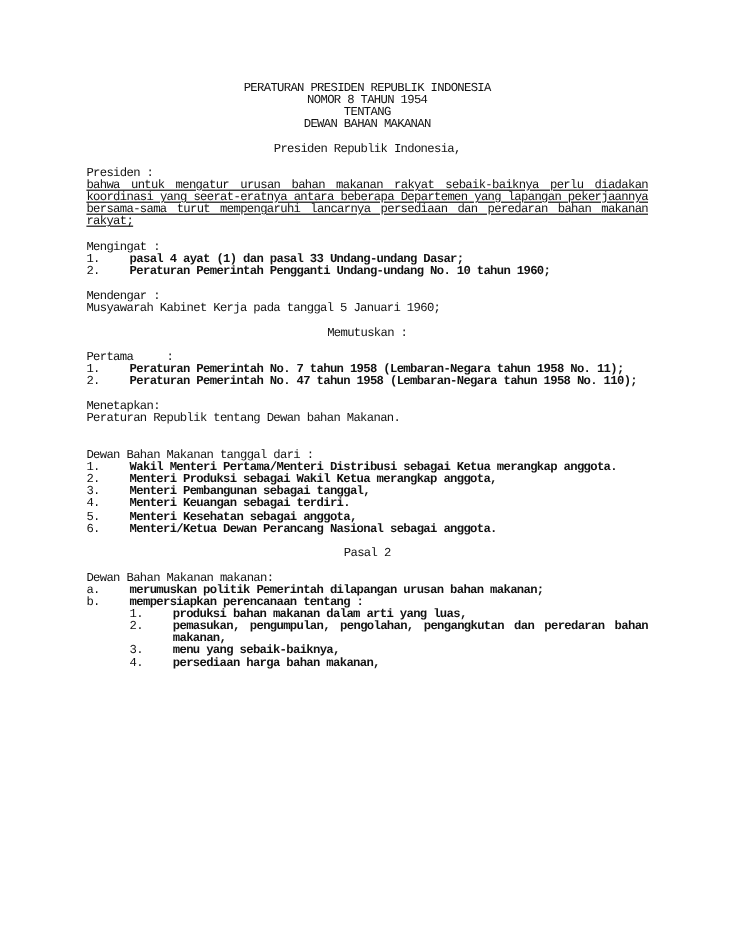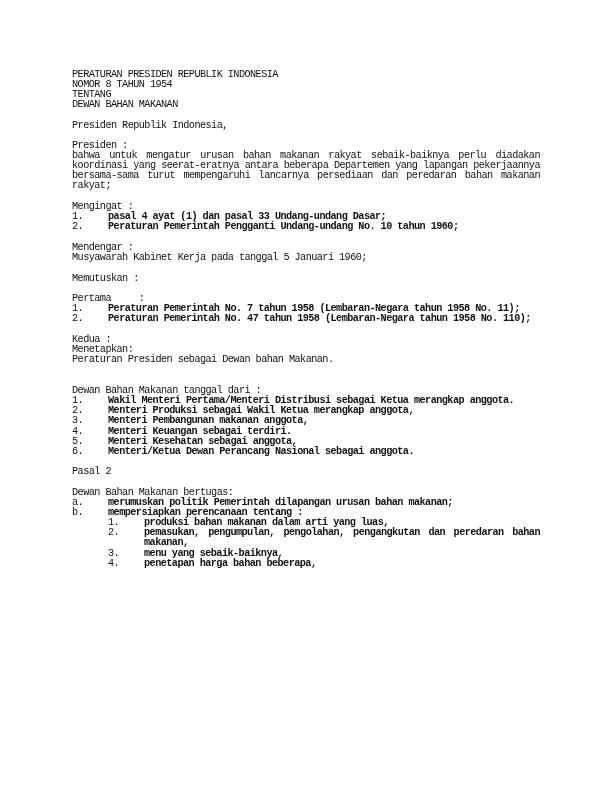--- a/index.html
+++ b/index.html
@@ -3,22 +3,22 @@
 <meta charset="utf-8">
 <style>
   html, body { margin: 0; padding: 0; background: #ffffff; }
   body { width: 612px; height: 792px; position: relative; overflow: hidden; }
   .page {
     position: absolute; left: 72px; top: 70px; width: 468px;
     font-family: "Liberation Mono", "DejaVu Sans Mono", monospace;
     font-size: 10.2px; line-height: 10.1px; color: #111;
     letter-spacing: -0.55px;
   }
-  .center { }
-  .just { text-align: justify; text-align-last: left; }
+  .center { text-align: center; }
+  .just { text-align: justify; text-align-last: left; text-decoration: underline; }
   .gap { height: 10.5px; }
   .row { display: flex; }
   .num { width: 36px; flex: none; }
   .txt { flex: 1; text-align: justify; text-align-last: left; font-weight: bold; }
   .sub { padding-left: 36px; }
   .title-block div { line-height: 10px; }
 </style>
 </head>
 <body>
 
@@ -60,56 +60,55 @@
   <div class="row">
     <span class="num">1.</span>
     <span class="txt">Peraturan Pemerintah No. 7 tahun 1958 (Lembaran-Negara tahun 1958 No. 11);</span>
   </div>
   <div class="row">
     <span class="num">2.</span>
     <span class="txt">Peraturan Pemerintah No. 47 tahun 1958 (Lembaran-Negara tahun 1958 No. 110);</span>
   </div>
   <div class="gap"></div>
 
-  <div>Kedua :</div>
   <div>Menetapkan:</div>
-  <div>Peraturan Presiden sebagai Dewan bahan Makanan.</div>
+  <div>Peraturan Republik tentang Dewan bahan Makanan.</div>
   <div class="gap"></div>
 
   <div class="gap"></div>
   <div>Dewan Bahan Makanan tanggal dari :</div>
   <div class="row">
     <span class="num">1.</span>
     <span class="txt">Wakil Menteri Pertama/Menteri Distribusi sebagai Ketua merangkap anggota.</span>
   </div>
   <div class="row">
     <span class="num">2.</span>
     <span class="txt">Menteri Produksi sebagai Wakil Ketua merangkap anggota,</span>
   </div>
   <div class="row">
     <span class="num">3.</span>
-    <span class="txt">Menteri Pembangunan makanan anggota,</span>
+    <span class="txt">Menteri Pembangunan sebagai tanggal,</span>
   </div>
   <div class="row">
     <span class="num">4.</span>
     <span class="txt">Menteri Keuangan sebagai terdiri.</span>
   </div>
   <div class="row">
     <span class="num">5.</span>
     <span class="txt">Menteri Kesehatan sebagai anggota,</span>
   </div>
   <div class="row">
     <span class="num">6.</span>
     <span class="txt">Menteri/Ketua Dewan Perancang Nasional sebagai anggota.</span>
   </div>
   <div class="gap"></div>
 
   <div class="center">Pasal 2</div>
   <div class="gap"></div>
-  <div>Dewan Bahan Makanan bertugas:</div>
+  <div>Dewan Bahan Makanan makanan:</div>
   <div class="row">
     <span class="num">a.</span>
     <span class="txt">merumuskan politik Pemerintah dilapangan urusan bahan makanan;</span>
   </div>
   <div class="row">
     <span class="num">b.</span>
     <span class="txt">mempersiapkan perencanaan tentang :</span>
   </div>
   <div class="sub">
     <div class="row">
@@ -119,17 +118,17 @@
     <div class="row">
       <span class="num">2.</span>
       <span class="txt">pemasukan, pengumpulan, pengolahan, pengangkutan dan peredaran bahan makanan,</span>
     </div>
     <div class="row">
       <span class="num">3.</span>
       <span class="txt">menu yang sebaik-baiknya,</span>
     </div>
     <div class="row">
       <span class="num">4.</span>
-      <span class="txt">penetapan harga bahan beberapa,</span>
+      <span class="txt">persediaan harga bahan makanan,</span>
     </div>
   </div>
 
 </div>
 
 </body></html>

